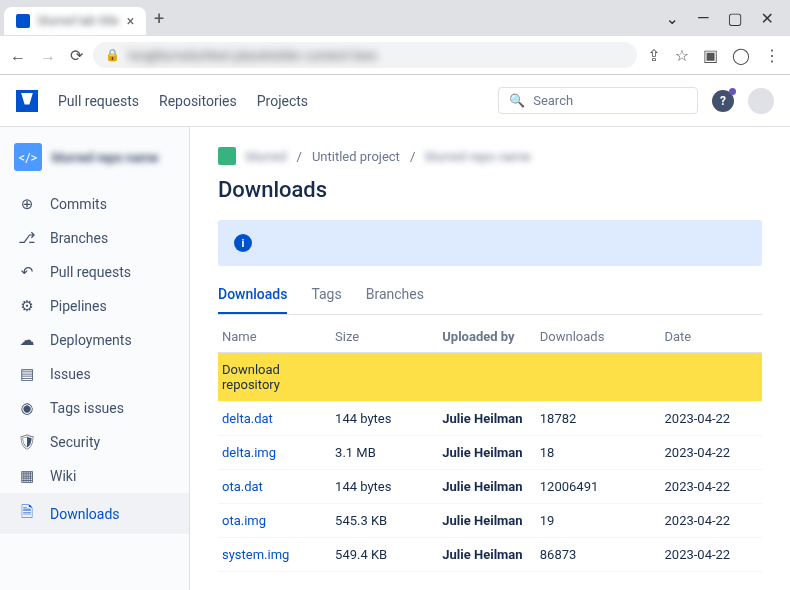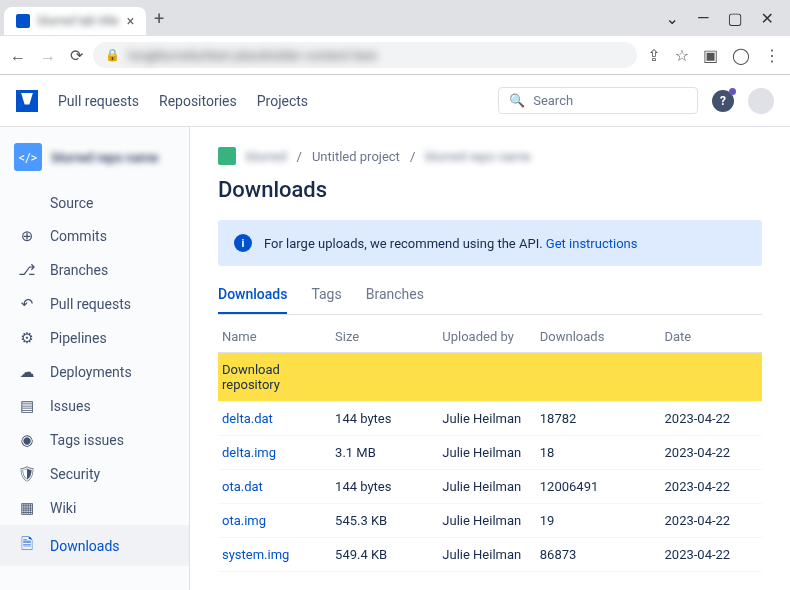--- a/index.html
+++ b/index.html
@@ -62,21 +62,21 @@
     .tabs { display: flex; gap: 24px; border-bottom: 1px solid #dfe1e6; margin-bottom: 4px; }
     .tab-item { padding: 0 0 10px; font-size: 14px; color: #6b778c; cursor: pointer; }
     .tab-item.active { color: #0052cc; border-bottom: 2px solid #0052cc; font-weight: 500; }
     
     .table { width: 100%; font-size: 13px; }
     .table-header { display: flex; padding: 10px 0 8px; color: #6b778c; border-bottom: 1px solid #dfe1e6; justify-content: flex-end; }
     .table-row { display: flex; padding: 9px 0; color: #172b4d; border-bottom: 1px solid #f4f5f7; }
     .table-row.highlight { background: #fde047; }
     .col-name { width: 120px; padding-left: 4px; }
     .col-size { width: 110px; }
-    .col-uploader { width: 100px; }
+    .col-uploader { width: 100px; font-weight: bold; }
     .col-downloads { width: 90px; }
     .col-date { width: 100px; margin-left: 37px; }
     .file-link { color: #0052cc; cursor: pointer; }
   </style>
 </head>
 <body>
 
 <div class="browser-chrome">
   <div class="tab-bar">
     <div class="tab">
@@ -128,24 +128,20 @@
 </div>
 
 <div class="app-body">
   <div class="sidebar">
     <div class="repo-header">
       <div class="repo-icon">&lt;/&gt;</div>
       <span class="repo-name">blurred repo name</span>
     </div>
     <div id="sidebar-items">
         <div class="sidebar-item">
-          <span class="sidebar-icon"></span>
-          <span>Source</span>
-        </div>
-        <div class="sidebar-item">
           <span class="sidebar-icon">⊕</span>
           <span>Commits</span>
         </div>
         <div class="sidebar-item">
           <span class="sidebar-icon">⎇</span>
           <span>Branches</span>
         </div>
         <div class="sidebar-item">
           <span class="sidebar-icon">↶</span>
           <span>Pull requests</span>
@@ -187,24 +183,20 @@
       <span class="blurred">blurred</span>
       <span>/</span>
       <span>Untitled project</span>
       <span>/</span>
       <span class="blurred">blurred repo name</span>
     </div>
     <h1 class="page-title">Downloads</h1>
 
     <div class="info-banner">
       <div class="info-icon">i</div>
-      <span>
-        <span>For large uploads, we recommend using the API.</span>
-        <span class="info-link">Get instructions</span>
-      </span>
     </div>
 
     <div class="tabs">
       <div class="tab-item active">Downloads</div>
       <div class="tab-item">Tags</div>
       <div class="tab-item">Branches</div>
     </div>
 
     <div class="table">
       <div class="table-header">

